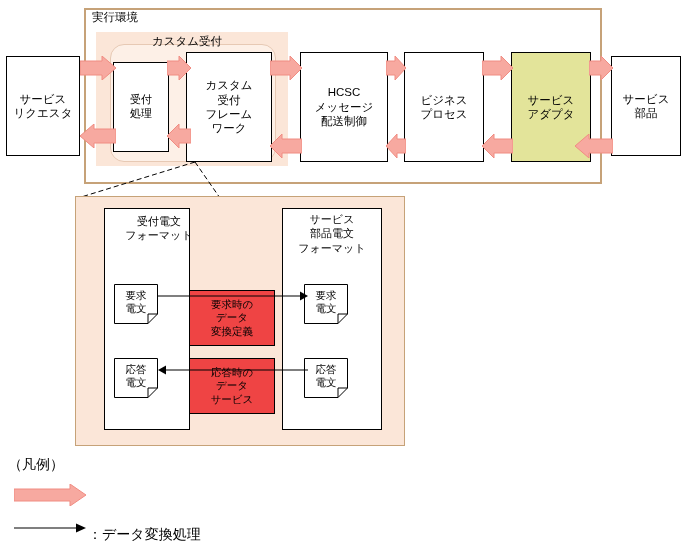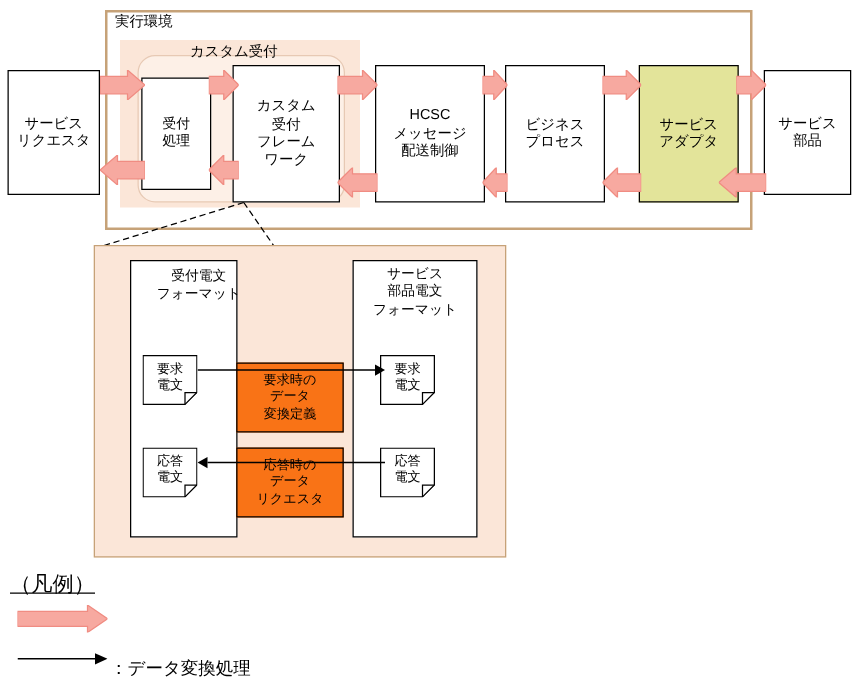--- a/index.html
+++ b/index.html
@@ -113,36 +113,36 @@
   #doc-req-left  { left:114px; top:284px; }
   #doc-res-left  { left:114px; top:358px; }
   #doc-req-right { left:304px; top:284px; }
   #doc-res-right { left:304px; top:358px; }
 
   
   .conv {
     position:absolute;
     box-sizing:border-box;
     border:1px solid #000;
-    background:#f97316;
+    background:#ef4444;
     display:flex; align-items:center; justify-content:center;
     text-align:center; font-size:10.5px; line-height:1.3; white-space:pre-line;
   }
   #conv-request  { left:189px; top:290px; width:86px; height:56px; }
   #conv-response { left:189px; top:358px; width:86px; height:56px; }
 
   
   .thin { position:absolute; }
   .thin svg { display:block; }
 
   
   #dashed { position:absolute; left:70px; top:160px; }
 
   
-  #legend-title { position:absolute; left:8px; top:456px; font-size:17px;text-decoration:underline; }
+  #legend-title { position:absolute; left:8px; top:456px; font-size:14px; }
   #legend-row1-arrow { position:absolute; left:14px; top:484px; }
   #legend-row1-text  { position:absolute; left:88px; top:484px; font-size:11.5px; }
   #legend-row2-arrow { position:absolute; left:14px; top:520px; }
   #legend-row2-text  { position:absolute; left:88px; top:526px; font-size:14px; }
 </style>
 </head>
 <body>
 
 <div id="stage">
 
@@ -295,21 +295,21 @@
     </svg>
     <div class="doc-text">応答
 電文</div>
   </div>
 
   <div class="conv" id="conv-request">要求時の
 データ
 変換定義</div>
   <div class="conv" id="conv-response">応答時の
 データ
-リクエスタ</div>
+サービス</div>
 
   <div class="thin" style="left:158px; top:290px;">
     <svg width="150" height="12" viewBox="0 0 150 12">
       <line x1="0" y1="6" x2="142" y2="6" stroke="#000" stroke-width="1.2"></line>
       <polygon points="142,1.5 150,6 142,10.5" fill="#000"></polygon>
     </svg>
   </div>
 
   <div class="thin" style="left:158px; top:364px;">
     <svg width="150" height="12" viewBox="0 0 150 12">

